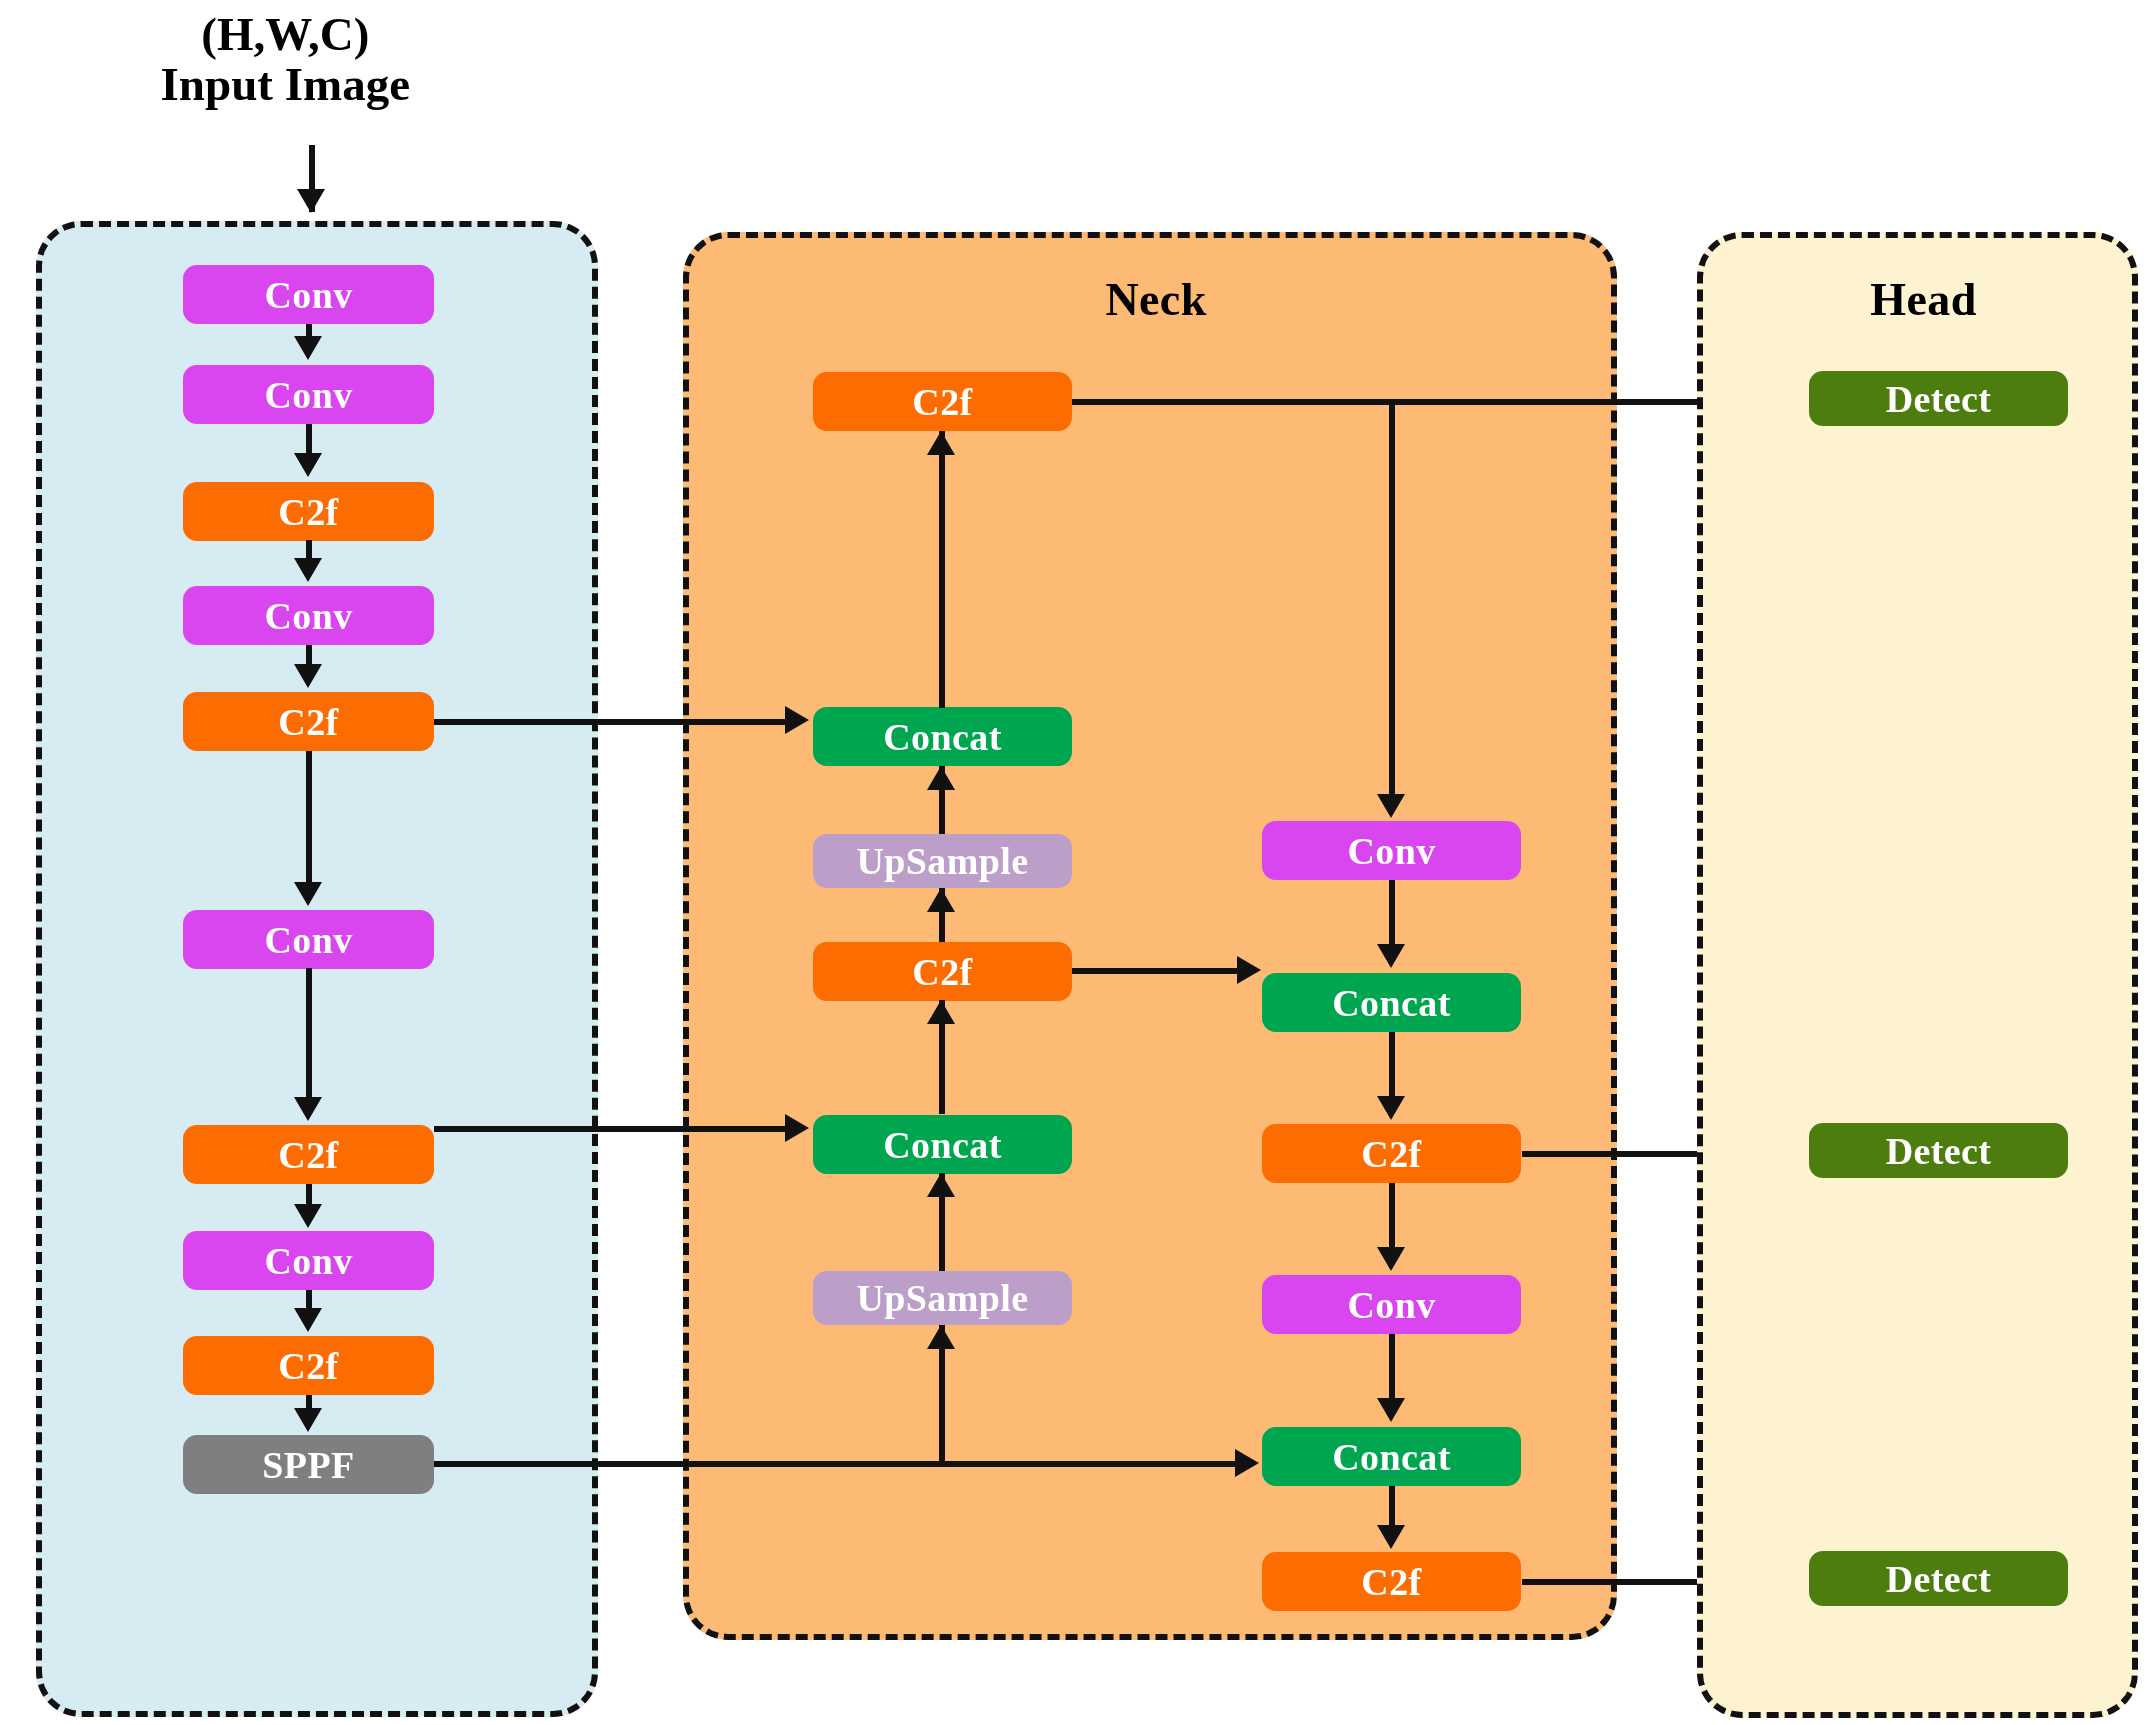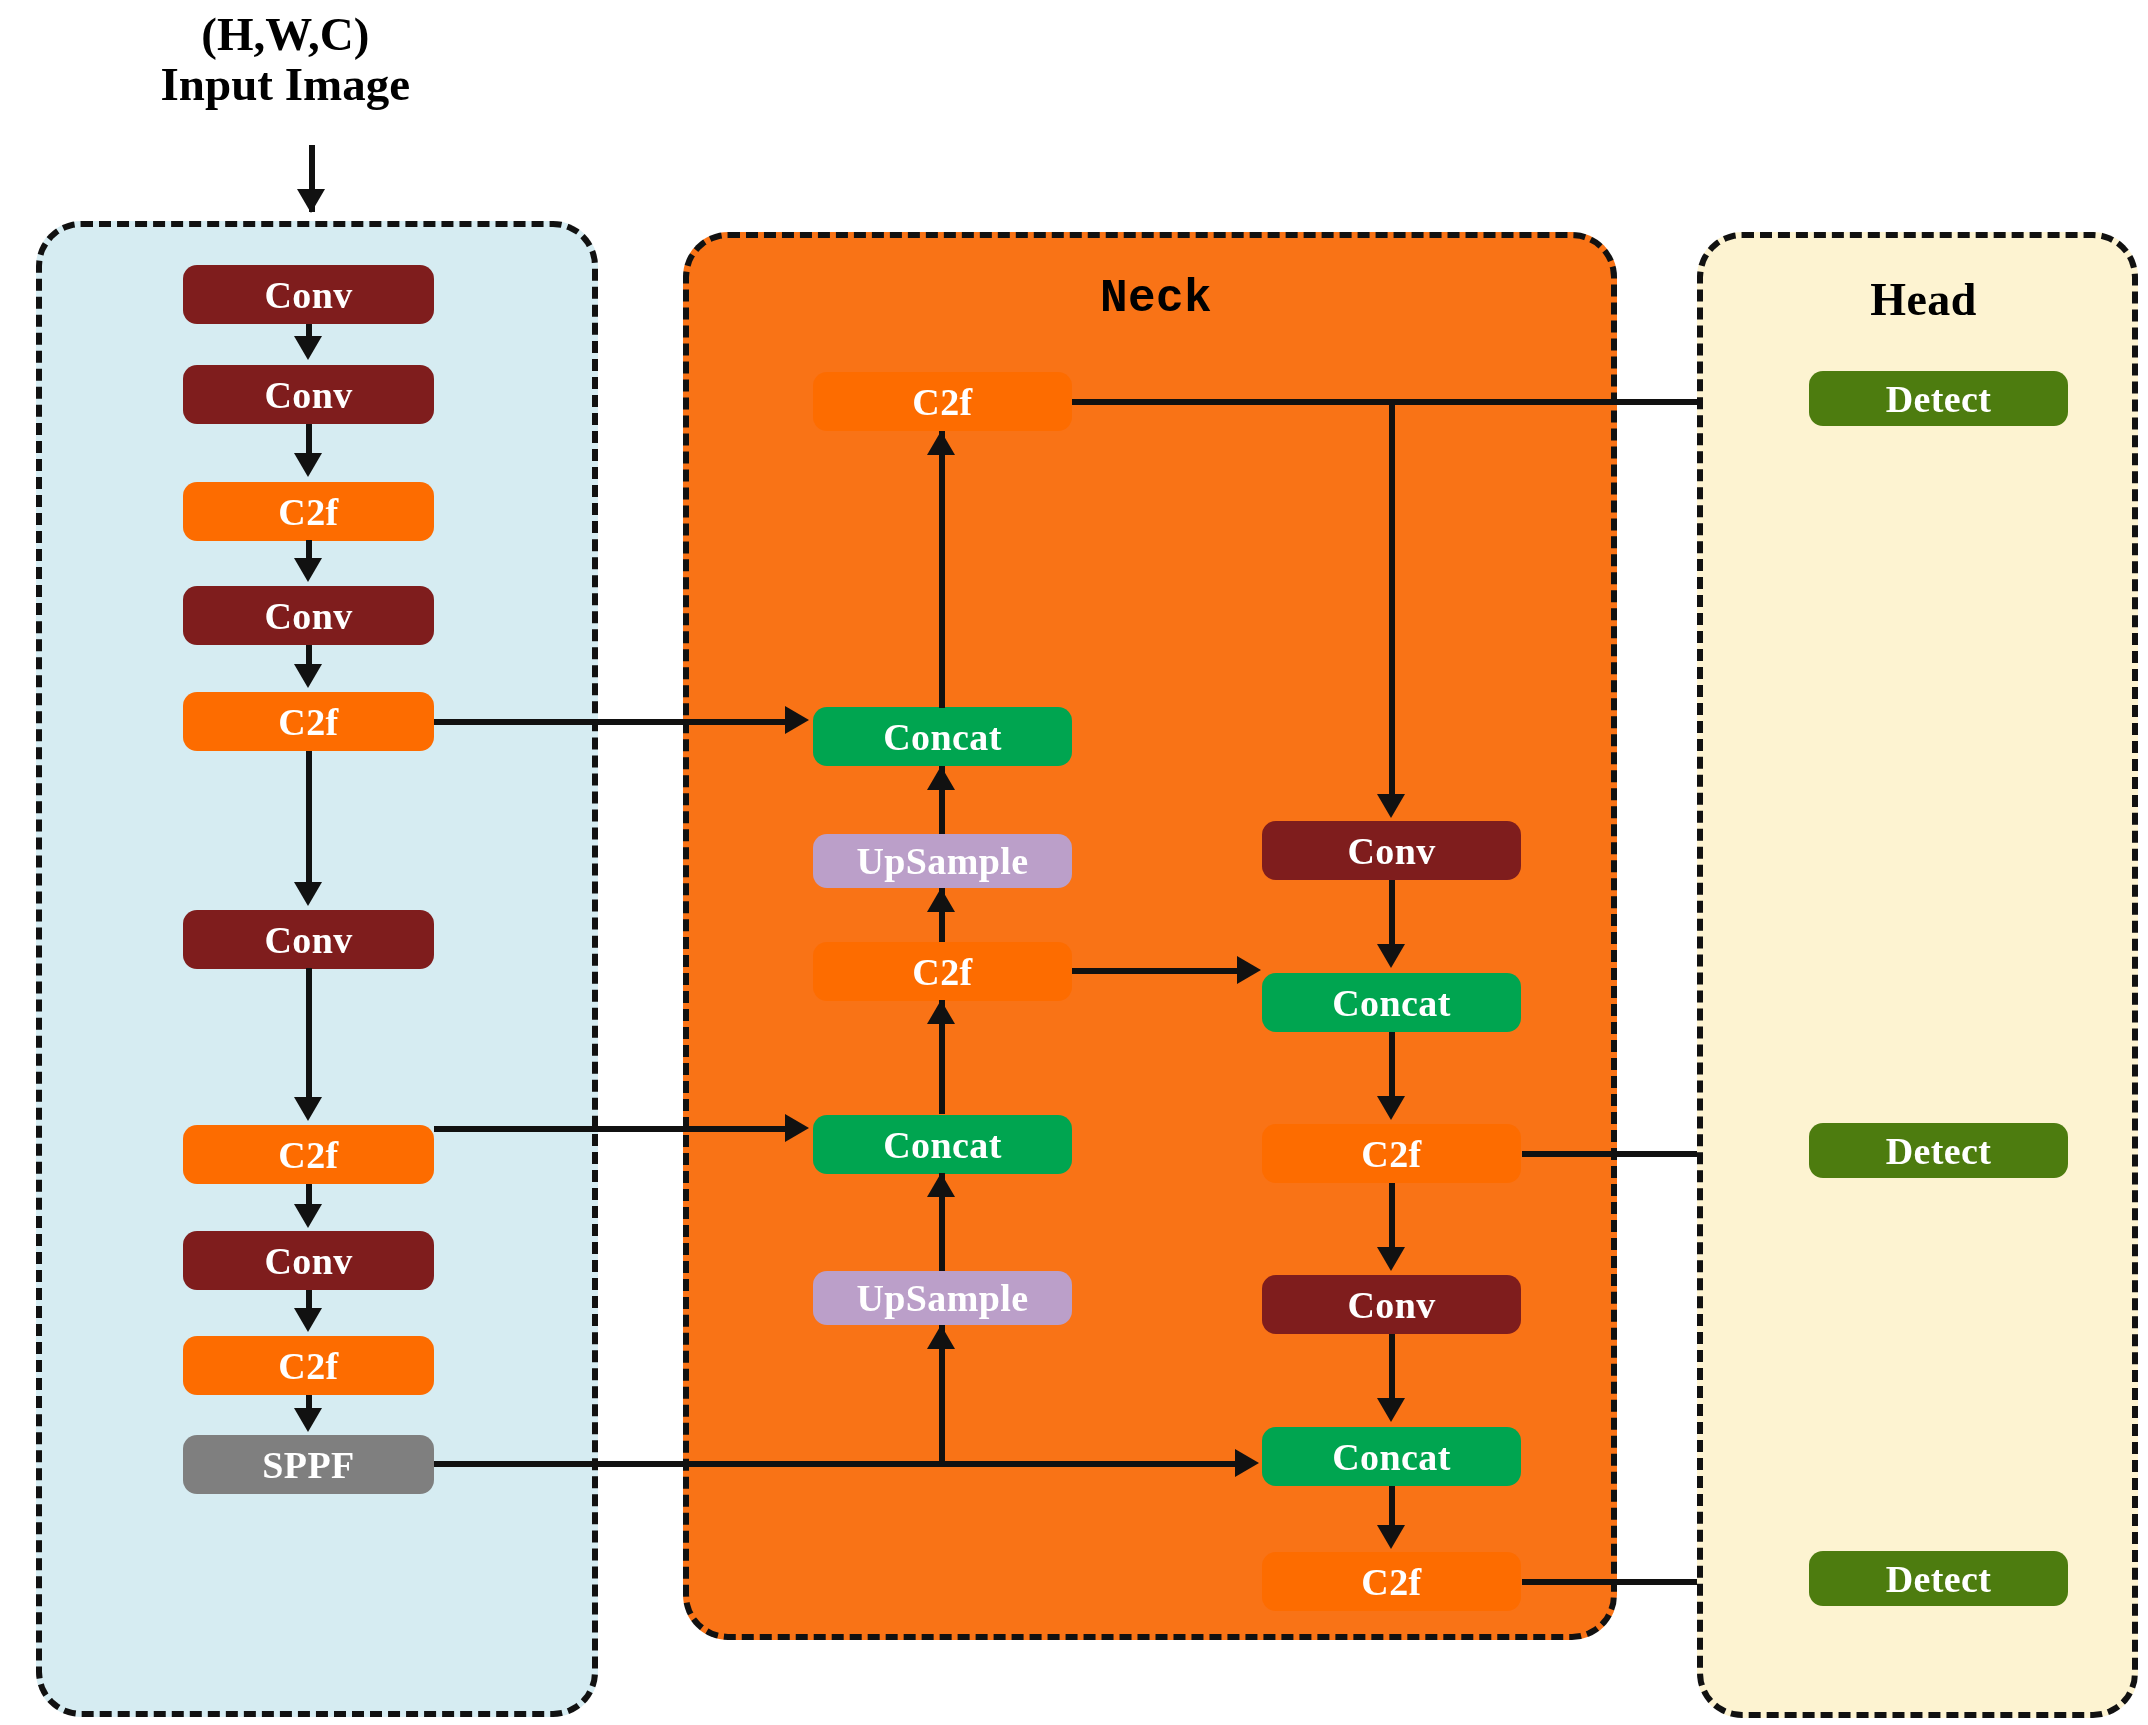--- a/index.html
+++ b/index.html
@@ -4,37 +4,37 @@
 <style>
   html,body{margin:0;padding:0;background:#ffffff;}
   body{width:2149px;height:1726px;position:relative;overflow:hidden;
        font-family:"Liberation Serif","DejaVu Serif",serif;}
 
   .stage{position:absolute;left:0;top:0;width:2149px;height:1726px;}
 
   
   .group{position:absolute;border:6px dashed #111111;border-radius:45px;box-sizing:border-box;}
   #grp-backbone{left:36px;  top:221px;  width:562px;  height:1496px; background:#d6ecf2;}
-  #grp-neck    {left:683px; top:232px;  width:934px; height:1408px; background:#f97316;font-family:Liberation Mono, monospace;}
+  #grp-neck    {left:683px; top:232px;  width:934px; height:1408px; background:#fdba74;}
   #grp-head    {left:1697px;top:232px;  width:441px;  height:1486px; background:#fdf3d1;}
 
   .group-title{position:absolute;font-weight:bold;font-size:46px;color:#000;
                letter-spacing:0.4px;white-space:nowrap;}
   #ttl-neck    {left:0;   top:35px;   width:934px;text-align:center;}
   #ttl-head    {left:0;   top:35px;   width:441px; text-align:center;}
 
   
   #input-caption{position:absolute;left:17.3px;top:8.6px;width:536px;text-align:center;
                  font-weight:bold;font-size:47px;line-height:1.07;color:#000;}
 
   
   .node{position:absolute;border-radius:14px;color:#ffffff;font-weight:bold;
         display:flex;align-items:center;justify-content:center;
         font-size:38px;letter-spacing:0.4px;box-sizing:border-box;white-space:nowrap;}
-  .n-conv  {background:#7f1d1d;}
+  .n-conv  {background:#d946ef;}
   .n-c2f   {background:#fd6c00;}
   .n-concat{background:#00a550;}
   .n-up    {background:#bb9fc9;}
   .n-sppf  {background:#7f7f7f;}
   .n-detect{background:#4d7c0f;}
 
   
   .ln{position:absolute;background:#111111;}
   .vline{width:6px;}
   .hline{height:6px;}

